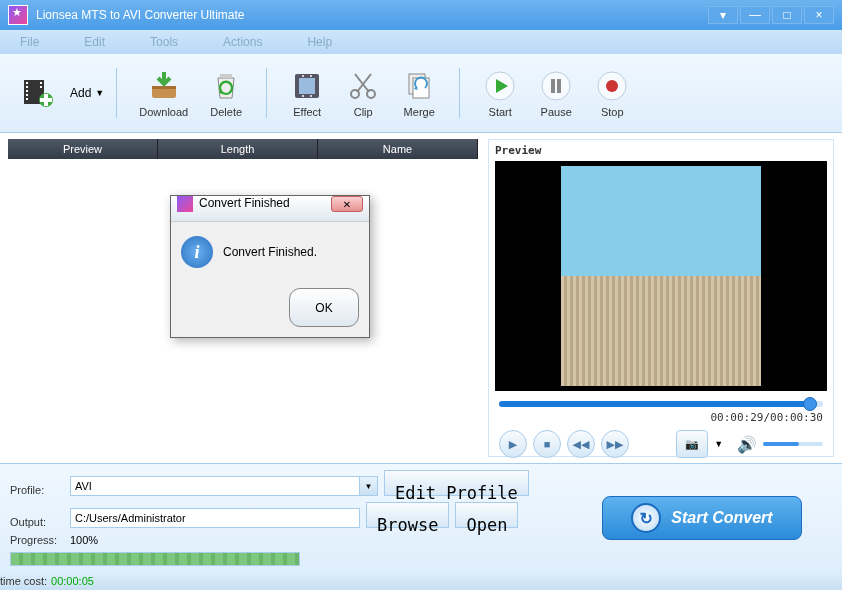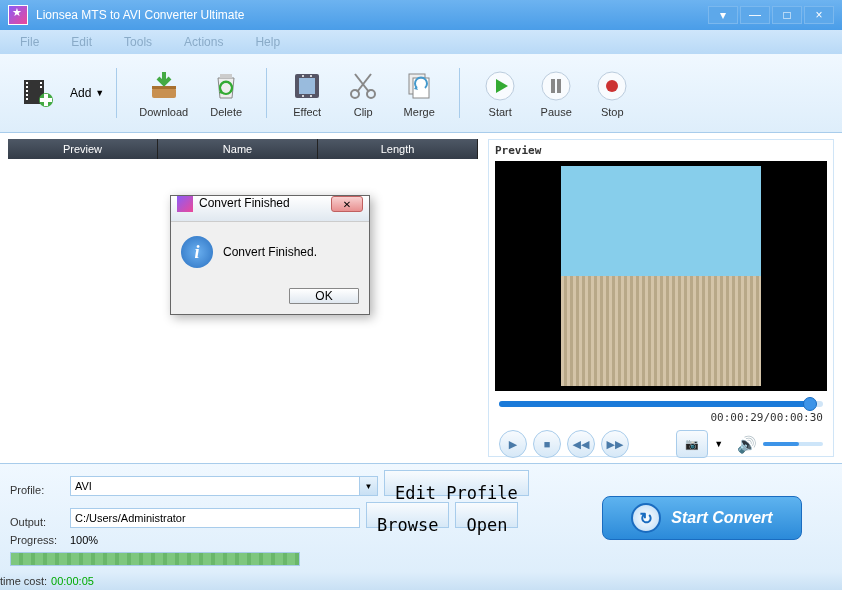--- a/index.html
+++ b/index.html
@@ -5,21 +5,21 @@
 * { box-sizing: border-box; margin: 0; padding: 0; font-family: Tahoma, sans-serif; }
 body { width: 842px; height: 600px; background: #fff; overflow: hidden; position: relative; }
 
 .titlebar { height: 30px; background: linear-gradient(#6db3f0, #4a9de8); display: flex; align-items: center; padding: 0 8px; color: #fff; font-size: 12px; }
 .titlebar .logo { width: 20px; height: 20px; background: linear-gradient(135deg,#8b5cf6,#ec4899); border: 1px solid #fff; margin-right: 8px; position: relative; }
 .titlebar .logo::after { content:"★"; position:absolute; left:3px; top:0; font-size:11px; color:#fff; }
 .titlebar-title { flex: 1; }
 .win-btns { display: flex; gap: 2px; }
 .win-btn { width: 30px; height: 18px; background: #5da8ea; border: 1px solid #7bb8ee; color: #fff; font-size: 12px; display:flex; align-items:center; justify-content:center; cursor: pointer; }
 
-.menubar { height: 24px; background: linear-gradient(#cfe6fb, #b8d9f6); display: flex; align-items: center; padding: 0 20px; gap: 32px; font-size: 12px; color: #8aabc8; }
+.menubar { height: 24px; background: linear-gradient(#cfe6fb, #b8d9f6); display: flex; align-items: center; padding: 0 20px; gap: 45px; font-size: 12px; color: #8aabc8; }
 .menubar span { cursor: pointer; }
 
 .toolbar { height: 79px; background: linear-gradient(#f0f8ff, #deeefb); display: flex; align-items: center; padding: 0 10px; border-bottom: 1px solid #a8cceb; }
 .tool-group { display: flex; align-items:center; }
 .tool-sep { width: 1px; height: 50px; background: #a8cceb; margin: 0 12px; }
 .tool-item { display: flex; flex-direction: column; align-items: center; justify-content: center; margin: 0 10px; font-size: 11px; color: #333; cursor: pointer; }
 .tool-icon { width: 36px; height: 36px; margin-bottom: 2px; display:flex; align-items:center; justify-content:center; }
 .add-btn { display: flex; align-items: center; font-size: 12px; margin-left: 4px; cursor: pointer; }
 .add-btn .caret { margin-left: 4px; font-size: 9px; }
 
@@ -63,21 +63,21 @@
 .statusbar { height: 18px; background: linear-gradient(#deeefb,#c8e0f4); font-size: 11px; font-family: monospace; display:flex; align-items:center; justify-content:flex-start; padding: 0 0; color:#333; }
 .statusbar .green { color: #0a0; margin-left: 4px; }
 
 .dialog { position: absolute; left: 170px; top: 195px; width: 200px; background: #f0f0f0; border: 1px solid #666; box-shadow: 3px 3px 10px rgba(0,0,0,0.3); }
 .dialog-title { height: 26px; background: linear-gradient(#fff,#e0e8f0); display:flex; align-items:flex-start; padding:0 6px; font-size:12px; border-bottom:1px solid #ccc; }
 .dialog-logo { width:16px; height:16px; background: linear-gradient(135deg,#8b5cf6,#ec4899); margin-right:6px; }
 .dialog-close { margin-left:auto; width:32px; height:16px; background:linear-gradient(#f8d0d0,#e89090); border:1px solid #c06060; border-radius:3px; display:flex; align-items:center; justify-content:center; font-size:10px; cursor:pointer; }
 .dialog-body { padding: 14px 10px; display:flex; align-items:center; gap:10px; font-size:12px; }
 .info-icon { width:32px; height:32px; border-radius:50%; background: radial-gradient(#6bb0f0,#2a70c0); color:#fff; display:flex; align-items:center; justify-content:center; font-size:18px; font-weight:bold; font-family:Georgia,serif; font-style:italic; }
 .dialog-footer { padding: 6px 10px 10px; display:flex; justify-content:flex-end; }
-.ok-btn { width: 70px; height: 16px; background: linear-gradient(#fff,#e0e8f0); border:1px solid #888; border-radius:1px; font-size:12px; cursor:pointer; }
+.ok-btn { width: 70px; height: 39px; background: linear-gradient(#fff,#e0e8f0); border:1px solid #888; border-radius:11px; font-size:12px; cursor:pointer; }
 
 svg.ic { width:32px; height:32px; }
 </style>
 </head>
 <body>
 
 <div class="titlebar">
   <div class="logo"></div>
   <div class="titlebar-title">Lionsea MTS to AVI Converter Ultimate</div>
   <div class="win-btns">
@@ -208,22 +208,22 @@
         </svg>
       </div>
     <span>Stop</span>
   </div>
 </div>
 
 <div class="main-area">
   <div class="file-panel">
     <div class="table-header">
       <div class="th th1">Preview</div>
+      <div class="th th3">Length</div>
       <div class="th th2">Name</div>
-      <div class="th th3">Length</div>
     </div>
   </div>
 
   <div class="preview-panel">
     <div class="preview-title">Preview</div>
     <div class="video-box">
       <div class="video-frame"></div>
     </div>
     <div class="slider-track">
       <div class="slider-fill"></div>

